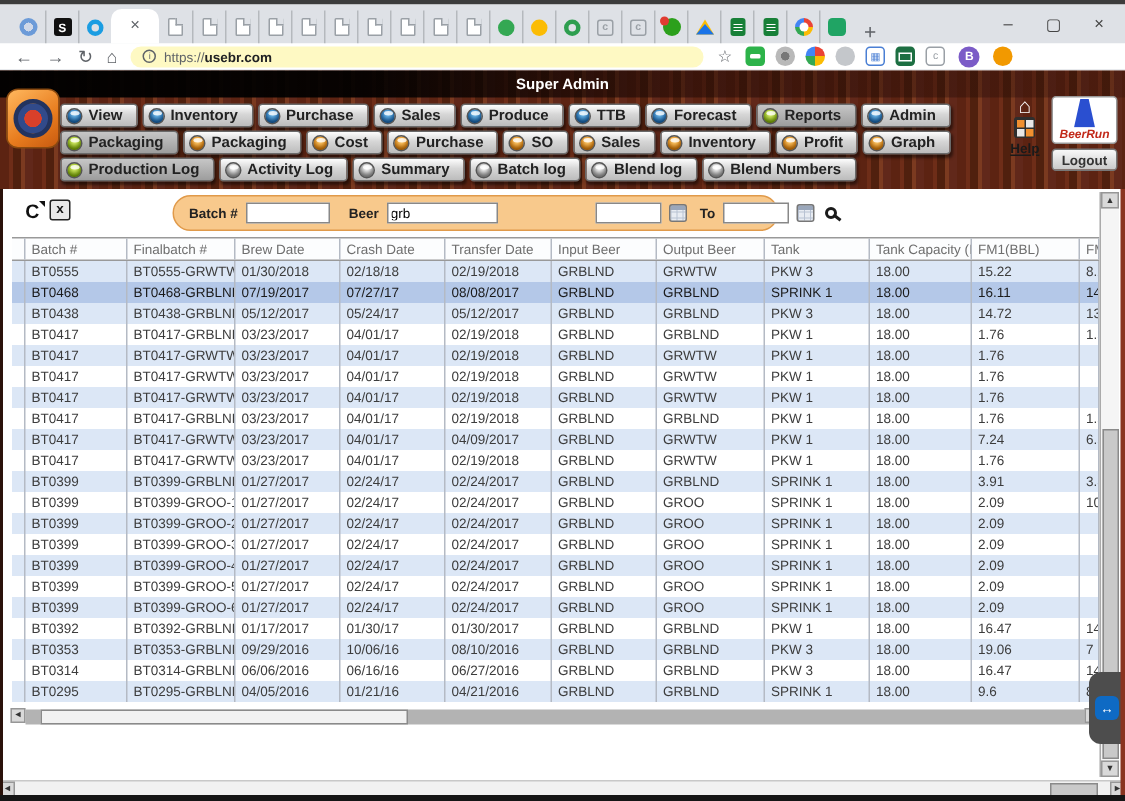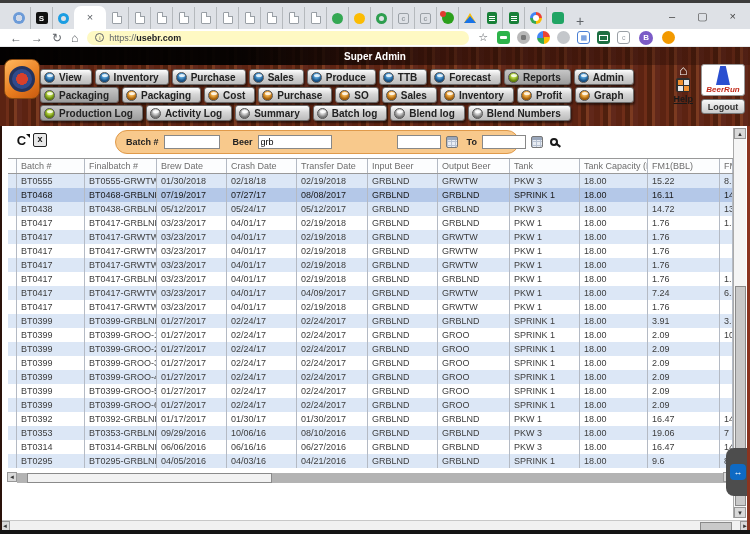--- a/index.html
+++ b/index.html
@@ -735,21 +735,21 @@
         <span class="gcell" style="width: 70px;">PKW 3</span>
         <span class="gcell" style="width: 68px;">18.00</span>
         <span class="gcell" style="width: 72px;">16.47</span>
         <span class="gcell" style="width: 13px;">14</span>
       </div>
       <div class="grow tint">
         <span class="gcell" style="width: 9px;"></span>
         <span class="gcell" style="width: 68px;">BT0295</span>
         <span class="gcell" style="width: 72px;">BT0295-GRBLND-1</span>
         <span class="gcell" style="width: 70px;">04/05/2016</span>
-        <span class="gcell" style="width: 70px;">04/03/16</span>
+        <span class="gcell" style="width: 70px;">01/21/16</span>
         <span class="gcell" style="width: 71px;">04/21/2016</span>
         <span class="gcell" style="width: 70px;">GRBLND</span>
         <span class="gcell" style="width: 72px;">GRBLND</span>
         <span class="gcell" style="width: 70px;">SPRINK 1</span>
         <span class="gcell" style="width: 68px;">18.00</span>
         <span class="gcell" style="width: 72px;">9.6</span>
         <span class="gcell" style="width: 13px;">8.1</span>
       </div>
     </div>
 

